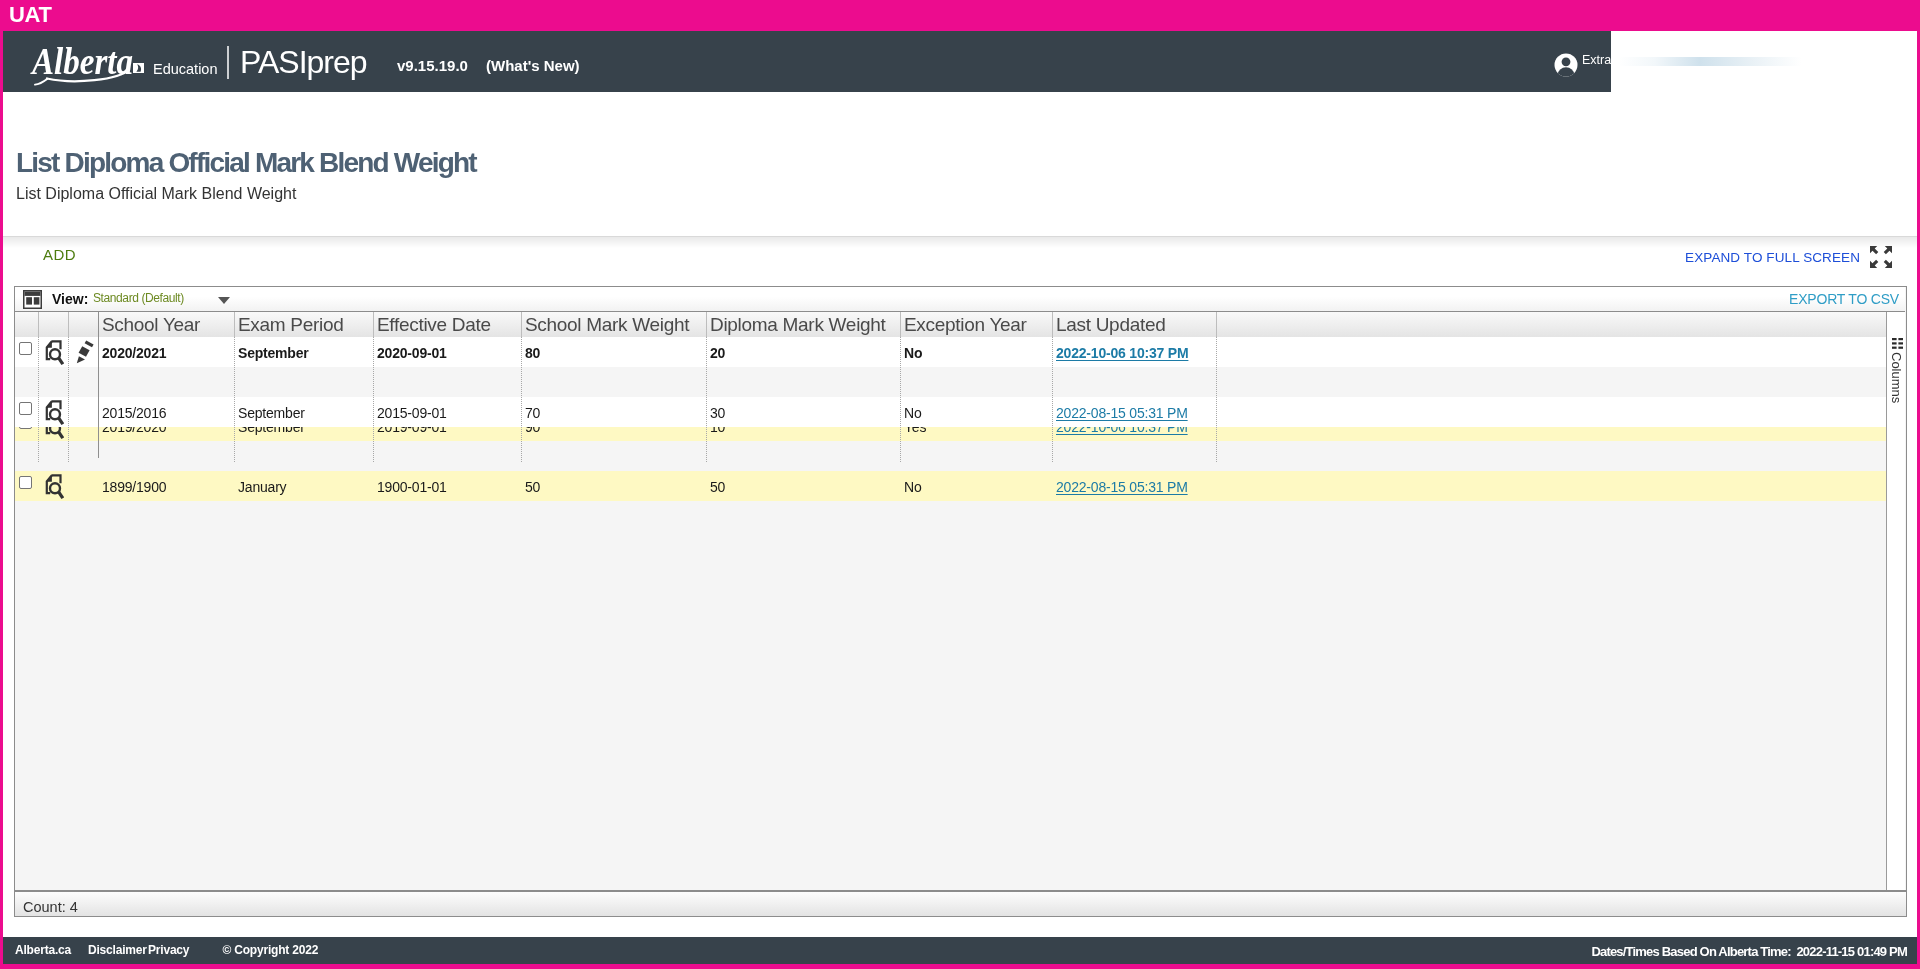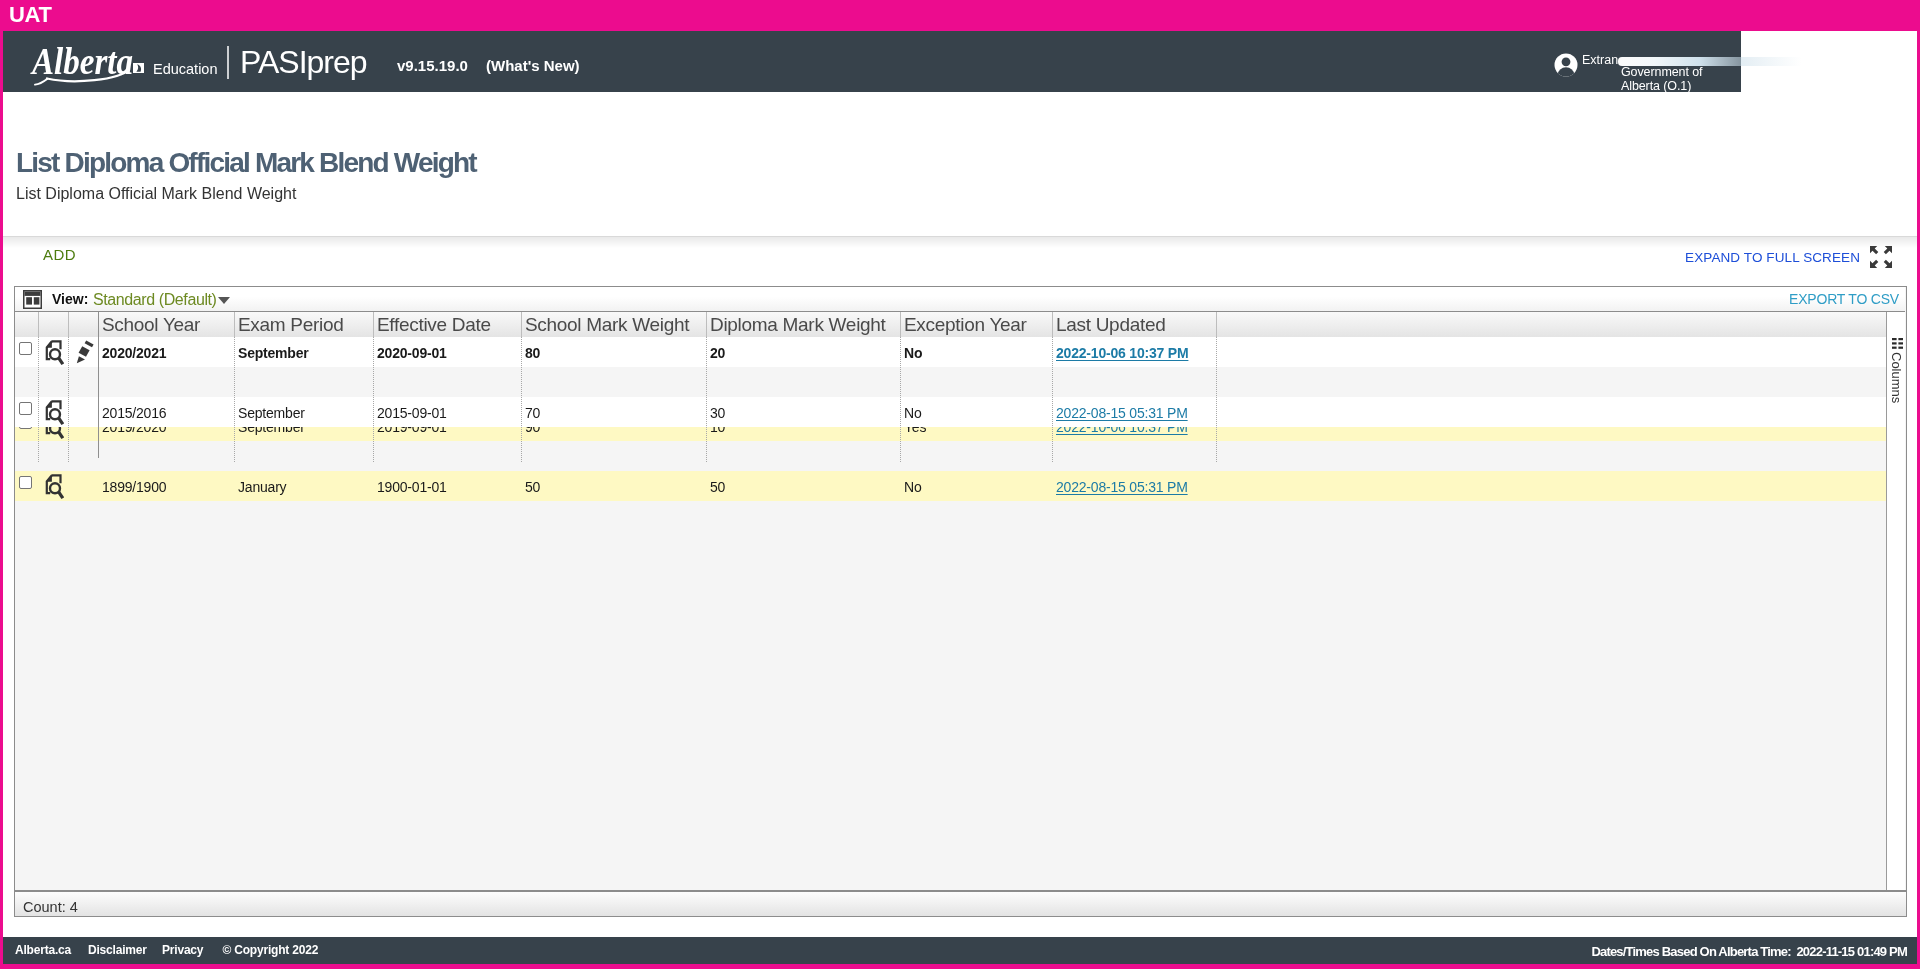--- a/index.html
+++ b/index.html
@@ -3,21 +3,21 @@
 <meta charset="utf-8">
 <style>
   * { margin:0; padding:0; box-sizing:border-box; }
   html,body { width:1920px; height:969px; overflow:hidden; }
   body { background:#EC0C8E; font-family:"Liberation Sans", sans-serif; position:relative; }
   .uat { position:absolute; left:0; top:0; width:1920px; height:31px; color:#fff; font-size:22px; font-weight:bold; line-height:29px; padding-left:9px; letter-spacing:-0.3px;border-radius:11px; }
   #app { position:absolute; left:3px; top:31px; width:1914px; height:933px; background:#fff; }
   .abs { position:absolute; }
 
   
-  .hdr { position:absolute; left:0; top:0; width:1738px; height:61px; background:#37424B; }
+  .hdr { position:absolute; left:0; top:0; width:1608px; height:61px; background:#37424B; }
   .hdr-edu { position:absolute; left:150px; top:29.5px; color:#fff; font-size:14.5px; }
   .hdr-sep { position:absolute; left:224px; top:15px; width:2px; height:33px; background:rgba(255,255,255,0.75); }
   .hdr-pasi { position:absolute; left:237px; top:13px; color:#fff; font-size:32px; font-weight:400; letter-spacing:-1px; }
   .hdr-ver { position:absolute; left:394px; top:26px; color:#fff; font-size:15px; font-weight:700; }
   .hdr-new { position:absolute; left:483px; top:26px; color:#fff; font-size:15px; font-weight:700; }
   .usr-name { position:absolute; left:1579px; top:22px; color:#fff; font-size:12.5px; }
   .usr-bar { position:absolute; left:1615px; top:26px; width:204px; height:9px; border-radius:4px;
      background:linear-gradient(to right, rgba(255,255,255,0.98) 0%, #f2f7fa 18%, #cfe1ec 40%, rgba(200,220,232,0.4) 66%, rgba(195,216,230,0) 90%); }
   .usr-org { position:absolute; left:1618px; top:33.5px; color:#fff; font-size:12.5px; letter-spacing:-0.1px; }
   .usr-caret { position:absolute; left:1820.5px; top:30.5px; width:0; height:0; border-left:6px solid transparent; border-right:6px solid transparent; border-top:6.5px solid #fff; }
@@ -120,21 +120,21 @@
 
     <div class="tbl">
       <div class="toolbar"></div>
       <svg class="abs" style="left:8px;top:3px" width="19" height="19" viewBox="0 0 19 19">
         <rect x="0.75" y="0.75" width="17.5" height="17.5" fill="#fff" stroke="#3c3c3c" stroke-width="1.5"></rect>
         <rect x="1.5" y="1.5" width="16" height="4.4" fill="#3c3c3c"></rect>
         <rect x="3.2" y="7.2" width="5.8" height="7.4" fill="#3c3c3c"></rect>
         <rect x="10.8" y="7.2" width="5.6" height="7.4" fill="#3c3c3c"></rect>
       </svg>
       <div class="abs" style="left:37px;top:3.5px;font-size:14px;font-weight:700;color:#111">View:</div>
-      <div class="abs" style="left:78px;top:3.5px;font-size:16px;letter-spacing:-0.4px;color:#6d8a22">Standard (Default)</div>
+      <div class="abs" style="left:78px;top:3.5px;font-size:12px;letter-spacing:-0.4px;color:#6d8a22">Standard (Default)</div>
       <div class="abs" style="left:203px;top:10px;width:0;height:0;border-left:6px solid transparent;border-right:6px solid transparent;border-top:7px solid #555"></div>
       <div class="abs" style="right:7px;top:4px;font-size:14px;color:#2F9DC6;letter-spacing:-0.2px">EXPORT TO CSV</div>
       <div class="thead"></div>
       <div class="thead-border"></div>
       <div class="th" style="left:87px">School Year</div>
       <div class="th" style="left:223px">Exam Period</div>
       <div class="th" style="left:362px">Effective Date</div>
       <div class="th" style="left:510px">School Mark Weight</div>
       <div class="th" style="left:695px">Diploma Mark Weight</div>
       <div class="th" style="left:889px">Exception Year</div>
@@ -244,17 +244,17 @@
           </g>
         </svg>
         <div class="txt">Columns</div>
       </div>
     </div>
     <div class="countbar">Count: 4</div>
 
     <div class="foot">
       <span style="left:12px">Alberta.ca</span>
       <span style="left:85px">Disclaimer</span>
-      <span style="left:159px">Privacy</span>
+      <span style="left:145px">Privacy</span>
       <span style="left:219.5px;letter-spacing:-0.2px">© Copyright 2022</span>
       <span style="right:10px;letter-spacing:-0.8px;font-size:13px;top:7px;white-space:nowrap">Dates/Times Based On Alberta Time:&nbsp; 2022-11-15 01:49 PM</span>
     </div>
   </div>
 
 </body></html>

